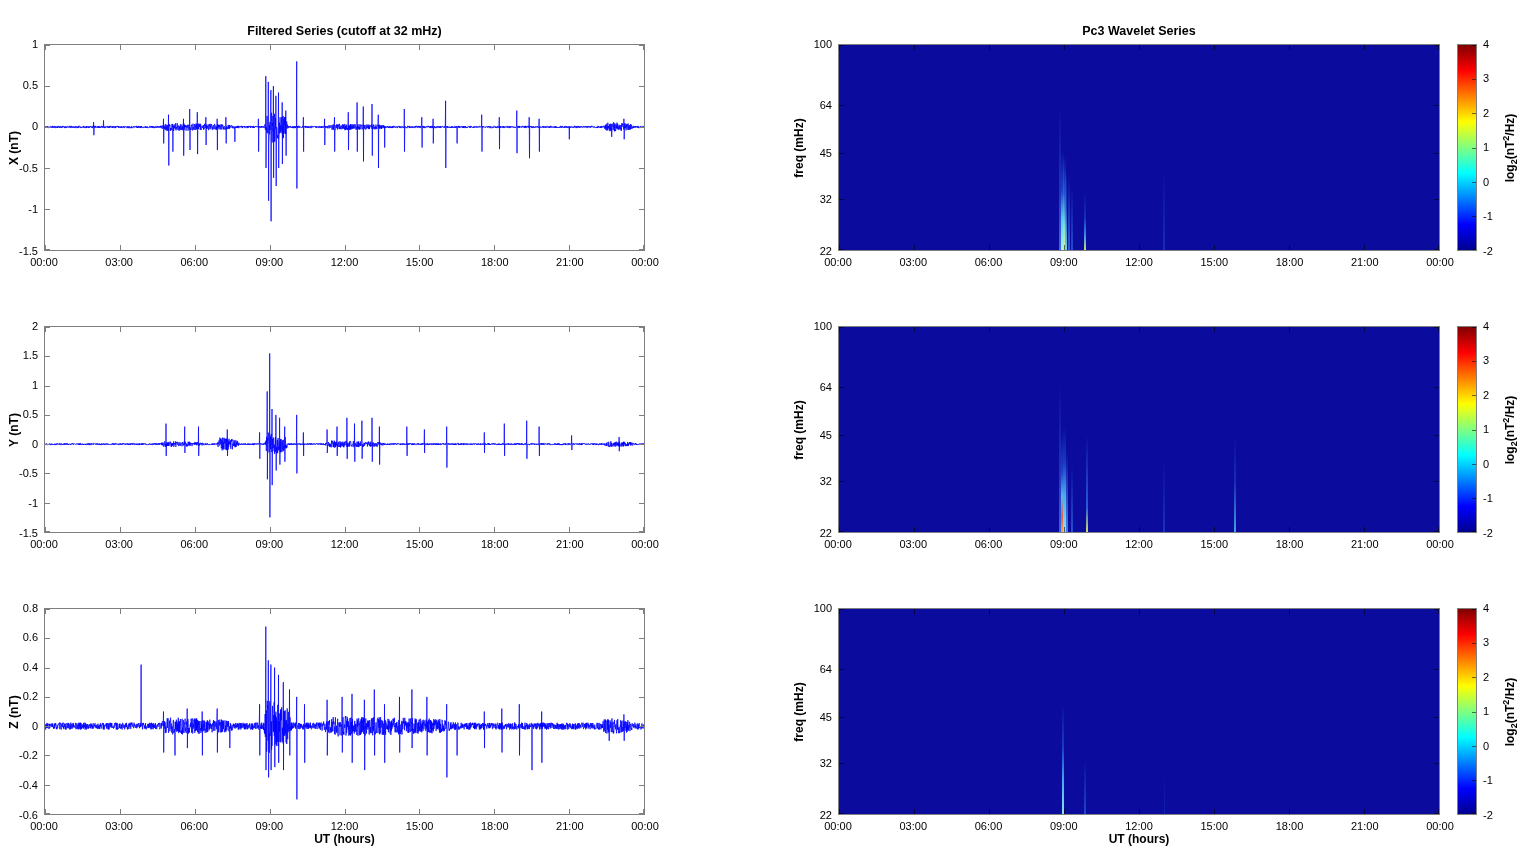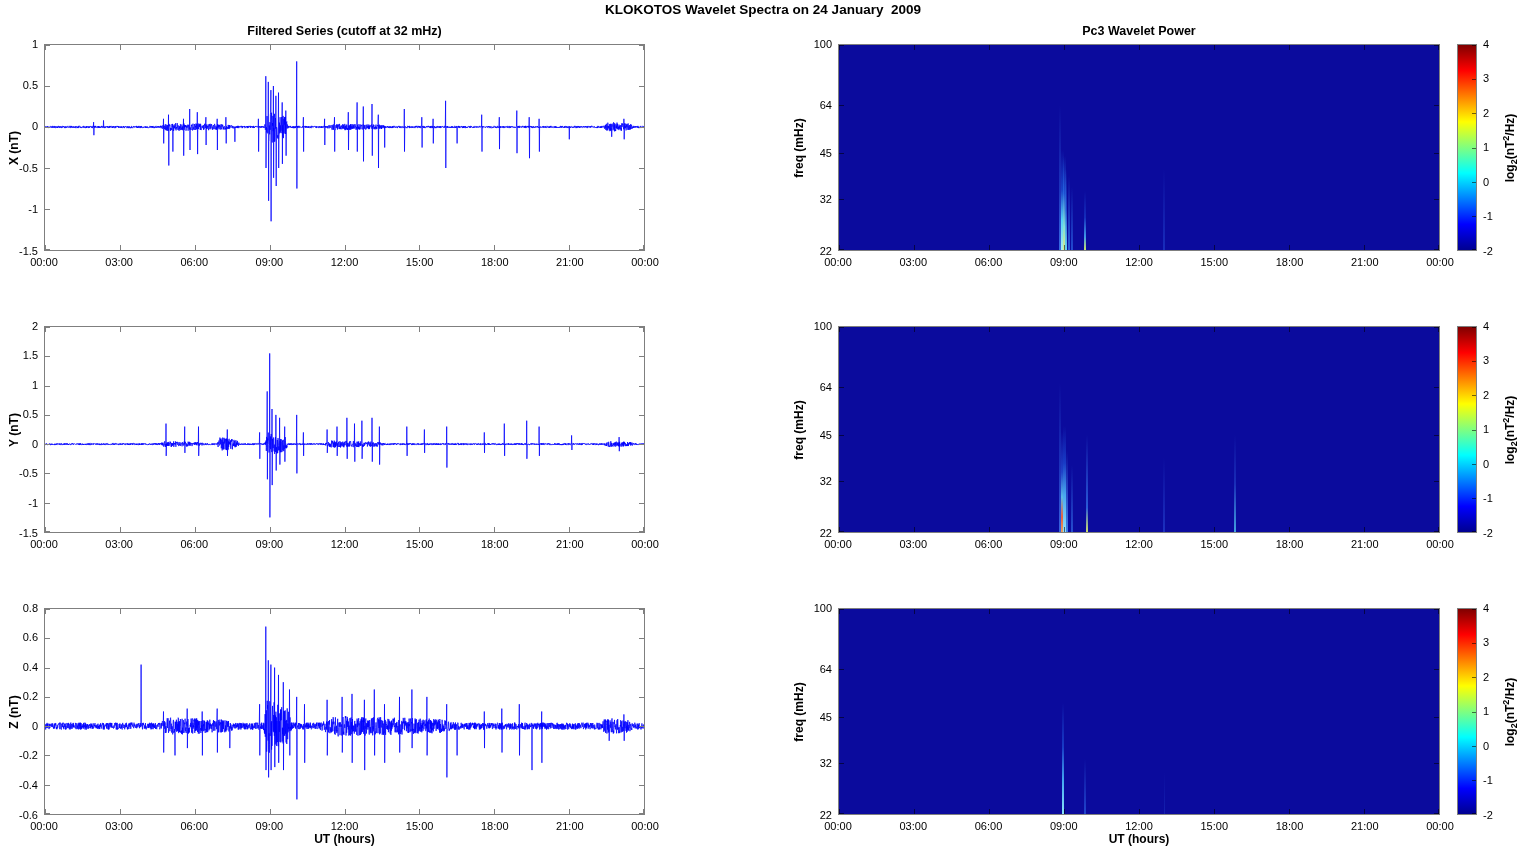--- a/index.html
+++ b/index.html
@@ -20,23 +20,22 @@
   .xlab{position:absolute;font-size:12px;font-weight:bold;text-align:center;}
   .cbar{position:absolute;box-sizing:border-box;border:1px solid #7f7f7f;}
   .cblab{position:absolute;font-size:12px;font-weight:bold;white-space:nowrap;
         transform:translate(-50%,-50%) rotate(-90deg);}
   .cblab sub,.cblab sup{font-size:9px;font-weight:bold;}
 </style>
 </head>
 <body>
 
 <div id="fig">
-  <div class="main-title">KLOKOTOS Wavelet Spectra on 24 January  2009</div>
   <div class="col-title" id="lt" style="left: 44px; top: 24px; width: 601px;">Filtered Series (cutoff at 32 mHz)</div>
-  <div class="col-title" id="rt" style="left: 838px; top: 24px; width: 602px;">Pc3 Wavelet Power</div>
+  <div class="col-title" id="rt" style="left: 838px; top: 24px; width: 602px;">Pc3 Wavelet Series</div>
 
   <div class="panel" id="panel-0" style="left: 44px; top: 44px; width: 601px; height: 207px;">
       <svg width="599" height="205" viewBox="0 0 599 205">
         <path d="M0.0 82.0L0.2 81.9L0.5 81.8L0.7 81.8L0.9 81.2L1.2 81.9L1.4 83.0L1.6 81.9L1.8 81.8L2.1 82.1L2.3 82.0L2.5 81.2L2.8 82.2L3.0 81.6L3.2 81.6L3.5 82.8L3.7 82.7L3.9 82.5L4.1 82.2L4.4 82.3L4.6 81.8L4.8 82.9L5.1 81.8L5.3 81.8L5.5 82.2L5.8 81.2L6.0 81.3L6.2 81.4L6.5 82.4L6.7 81.7L6.9 82.6L7.1 83.0L7.4 81.4L7.6 80.9L7.8 82.5L8.1 82.8L8.3 81.4L8.5 82.4L8.8 81.9L9.0 81.8L9.2 81.2L9.4 82.8L9.7 81.2L9.9 81.3L10.1 82.3L10.4 83.1L10.6 83.0L10.8 81.2L11.1 82.0L11.3 81.9L11.5 82.5L11.8 82.0L12.0 81.5L12.2 82.9L12.4 81.7L12.7 83.0L12.9 82.1L13.1 81.7L13.4 80.9L13.6 82.2L13.8 82.1L14.1 82.3L14.3 83.0L14.5 81.5L14.8 82.2L15.0 81.4L15.2 82.5L15.4 81.9L15.7 82.3L15.9 81.2L16.1 82.8L16.4 82.9L16.6 81.7L16.8 81.7L17.1 82.9L17.3 82.3L17.5 82.3L17.7 81.0L18.0 81.2L18.2 81.7L18.4 82.2L18.7 81.0L18.9 81.8L19.1 82.1L19.4 82.4L19.6 82.0L19.8 83.1L20.1 81.1L20.3 82.5L20.5 82.2L20.7 82.9L21.0 83.0L21.2 81.4L21.4 81.9L21.7 82.0L21.9 82.9L22.1 81.9L22.4 81.7L22.6 81.1L22.8 80.9L23.0 81.8L23.3 81.8L23.5 81.8L23.7 82.0L24.0 82.9L24.2 81.7L24.4 81.7L24.7 80.9L24.9 81.5L25.1 82.8L25.4 82.8L25.6 81.7L25.8 80.9L26.0 82.4L26.3 81.0L26.5 82.3L26.7 81.4L27.0 81.6L27.2 83.0L27.4 82.5L27.7 81.6L27.9 82.0L28.1 81.7L28.3 82.6L28.6 81.5L28.8 82.4L29.0 82.9L29.3 81.9L29.5 82.3L29.7 82.7L30.0 81.3L30.2 81.0L30.4 81.4L30.7 83.1L30.9 82.2L31.1 81.2L31.3 81.8L31.6 81.5L31.8 81.7L32.0 83.1L32.3 82.0L32.5 82.0L32.7 82.8L33.0 81.3L33.2 83.0L33.4 83.0L33.6 80.9L33.9 81.7L34.1 81.5L34.3 81.2L34.6 81.0L34.8 80.9L35.0 83.0L35.3 82.8L35.5 81.8L35.7 82.2L36.0 82.2L36.2 81.9L36.4 83.0L36.6 83.0L36.9 82.1L37.1 82.5L37.3 82.2L37.6 81.5L37.8 82.2L38.0 82.4L38.3 81.8L38.5 82.3L38.7 80.9L38.9 82.5L39.2 82.1L39.4 82.6L39.6 81.6L39.9 82.4L40.1 81.9L40.3 81.7L40.6 83.1L40.8 82.8L41.0 82.8L41.3 81.3L41.5 82.8L41.7 81.3L41.9 82.7L42.2 81.7L42.4 81.3L42.6 81.5L42.9 81.3L43.1 82.9L43.3 82.9L43.6 81.4L43.8 82.7L44.0 82.9L44.3 82.4L44.5 82.9L44.7 81.1L44.9 81.7L45.2 81.5L45.4 81.8L45.6 81.4L45.9 81.5L46.1 82.3L46.3 81.4L46.6 82.6L46.8 82.7L47.0 82.8L47.2 81.7L47.5 83.1L47.7 81.9L47.9 80.9L48.2 81.2L48.4 82.0L48.6 77.1L48.9 90.2L49.1 81.9L49.3 81.4L49.6 82.6L49.8 80.9L50.0 82.8L50.2 81.1L50.5 82.1L50.7 81.0L50.9 80.9L51.2 82.3L51.4 82.1L51.6 82.1L51.9 82.9L52.1 82.7L52.3 82.9L52.5 82.9L52.8 81.0L53.0 81.9L53.2 81.8L53.5 82.6L53.7 81.0L53.9 83.0L54.2 81.2L54.4 82.5L54.6 83.0L54.9 82.1L55.1 82.3L55.3 82.8L55.5 82.3L55.8 82.8L56.0 81.1L56.2 81.8L56.5 82.1L56.7 80.9L56.9 82.3L57.2 81.8L57.4 81.9L57.6 82.6L57.8 82.0L58.1 81.0L58.3 82.5L58.5 75.4L58.8 82.2L59.0 82.9L59.2 82.6L59.5 81.7L59.7 83.1L59.9 82.9L60.2 81.4L60.4 82.8L60.6 82.7L60.8 82.2L61.1 81.4L61.3 81.8L61.5 81.8L61.8 81.6L62.0 82.3L62.2 81.4L62.5 81.0L62.7 82.4L62.9 81.5L63.1 83.0L63.4 82.8L63.6 81.9L63.8 81.6L64.1 82.9L64.3 81.0L64.5 81.1L64.8 82.8L65.0 81.1L65.2 82.3L65.5 81.5L65.7 81.8L65.9 81.3L66.1 80.9L66.4 82.1L66.6 82.6L66.8 82.4L67.1 81.5L67.3 81.5L67.5 83.0L67.8 81.5L68.0 82.9L68.2 82.2L68.5 81.4L68.7 82.2L68.9 81.0L69.1 81.4L69.4 82.9L69.6 82.9L69.8 82.8L70.1 83.1L70.3 81.0L70.5 82.6L70.8 81.7L71.0 82.5L71.2 82.4L71.4 81.5L71.7 81.4L71.9 81.7L72.1 80.9L72.4 81.9L72.6 81.3L72.8 81.9L73.1 82.2L73.3 82.5L73.5 81.1L73.8 82.9L74.0 81.9L74.2 82.1L74.4 81.6L74.7 81.9L74.9 82.7L75.1 81.6L75.4 82.5L75.6 82.5L75.8 82.9L76.1 81.1L76.3 82.2L76.5 82.9L76.7 81.8L77.0 82.1L77.2 82.7L77.4 83.0L77.7 83.0L77.9 82.2L78.1 81.1L78.4 82.2L78.6 81.1L78.8 82.4L79.1 82.4L79.3 81.7L79.5 83.1L79.7 82.3L80.0 81.9L80.2 81.3L80.4 81.5L80.7 81.7L80.9 81.0L81.1 81.7L81.4 82.8L81.6 82.9L81.8 82.8L82.0 82.6L82.3 81.2L82.5 82.8L82.7 82.8L83.0 83.0L83.2 81.2L83.4 81.4L83.7 83.1L83.9 82.3L84.1 83.1L84.4 82.6L84.6 81.3L84.8 82.1L85.0 83.1L85.3 83.0L85.5 83.1L85.7 82.3L86.0 82.0L86.2 83.1L86.4 81.2L86.7 81.1L86.9 82.6L87.1 82.3L87.3 82.9L87.6 82.8L87.8 83.1L88.0 82.2L88.3 81.4L88.5 81.4L88.7 82.2L89.0 81.2L89.2 82.1L89.4 82.4L89.7 81.7L89.9 81.6L90.1 81.6L90.3 82.2L90.6 81.5L90.8 82.1L91.0 82.2L91.3 82.2L91.5 80.9L91.7 82.4L92.0 81.7L92.2 83.0L92.4 81.7L92.7 82.9L92.9 81.7L93.1 82.6L93.3 81.3L93.6 81.5L93.8 82.7L94.0 80.9L94.3 82.2L94.5 82.3L94.7 82.7L95.0 83.1L95.2 81.1L95.4 82.8L95.6 82.0L95.9 81.2L96.1 81.1L96.3 82.8L96.6 81.1L96.8 82.2L97.0 81.9L97.3 82.3L97.5 82.3L97.7 82.9L98.0 83.1L98.2 82.5L98.4 83.0L98.6 82.5L98.9 81.7L99.1 82.1L99.3 82.6L99.6 81.9L99.8 81.7L100.0 81.4L100.3 81.0L100.5 82.7L100.7 82.1L100.9 82.9L101.2 81.5L101.4 82.4L101.6 82.8L101.9 81.7L102.1 82.6L102.3 82.8L102.6 81.6L102.8 82.7L103.0 82.6L103.3 82.6L103.5 83.1L103.7 82.9L103.9 83.0L104.2 82.4L104.4 82.0L104.6 82.4L104.9 80.9L105.1 81.5L105.3 81.5L105.6 82.5L105.8 81.6L106.0 82.2L106.2 81.1L106.5 82.3L106.7 81.4L106.9 82.7L107.2 82.6L107.4 81.0L107.6 82.5L107.9 83.0L108.1 81.2L108.3 81.2L108.6 82.6L108.8 83.1L109.0 82.8L109.2 82.0L109.5 83.1L109.7 81.6L109.9 81.5L110.2 81.6L110.4 81.9L110.6 82.7L110.9 81.0L111.1 80.9L111.3 81.7L111.5 82.9L111.8 82.4L112.0 82.4L112.2 82.0L112.5 81.3L112.7 81.0L112.9 83.0L113.2 82.5L113.4 82.2L113.6 81.0L113.9 81.8L114.1 82.1L114.3 82.8L114.5 81.7L114.8 81.8L115.0 82.2L115.2 81.0L115.5 82.1L115.7 80.7L115.9 83.1L116.2 82.9L116.4 81.6L116.6 80.9L116.8 82.7L117.1 82.9L117.3 83.8L117.5 82.7L117.8 80.5L118.0 80.2L118.2 83.0L118.5 73.8L118.7 98.4L118.9 82.5L119.2 82.5L119.4 80.7L119.6 84.2L119.8 83.0L120.1 83.6L120.3 79.2L120.5 84.1L120.8 85.2L121.0 81.5L121.2 83.8L121.5 85.4L121.7 79.7L121.9 80.6L122.2 84.5L122.4 80.1L122.6 85.8L122.8 85.4L123.1 84.5L123.3 85.7L123.5 69.7L123.8 120.5L124.0 78.9L124.2 79.7L124.5 80.8L124.7 81.2L124.9 79.7L125.1 84.0L125.4 85.8L125.6 82.9L125.8 85.2L126.1 83.9L126.3 82.8L126.5 83.8L126.8 85.1L127.0 79.0L127.2 82.2L127.5 78.9L127.7 80.2L127.9 106.6L128.1 81.9L128.4 80.6L128.6 86.0L128.8 82.9L129.1 80.3L129.3 79.4L129.5 83.0L129.8 80.9L130.0 82.5L130.2 84.3L130.4 81.4L130.7 78.1L130.9 84.4L131.1 85.4L131.4 83.4L131.6 82.1L131.8 83.6L132.1 79.9L132.3 78.2L132.5 82.6L132.8 83.1L133.0 85.0L133.2 80.4L133.4 82.5L133.7 84.0L133.9 85.0L134.1 85.8L134.4 81.5L134.6 84.4L134.8 81.2L135.1 83.0L135.3 79.2L135.5 79.3L135.7 85.1L136.0 83.1L136.2 82.8L136.4 83.7L136.7 84.7L136.9 79.5L137.1 84.2L137.4 81.5L137.6 85.2L137.8 81.9L138.1 81.2L138.3 80.2L138.5 73.8L138.7 110.7L139.0 78.6L139.2 84.8L139.4 80.2L139.7 82.6L139.9 80.1L140.1 81.2L140.4 80.1L140.6 81.9L140.8 80.5L141.0 85.7L141.3 83.5L141.5 82.6L141.7 80.7L142.0 82.9L142.2 80.8L142.4 81.4L142.7 80.8L142.9 79.6L143.1 85.7L143.4 80.2L143.6 79.9L143.8 81.6L144.0 81.4L144.3 84.3L144.5 84.6L144.7 64.0L145.0 105.0L145.2 82.4L145.4 82.7L145.7 84.2L145.9 85.0L146.1 83.3L146.4 80.0L146.6 80.8L146.8 79.6L147.0 84.8L147.3 84.5L147.5 85.4L147.7 81.4L148.0 78.7L148.2 80.6L148.4 84.3L148.7 83.3L148.9 82.2L149.1 85.0L149.3 82.1L149.6 79.0L149.8 82.0L150.0 82.5L150.3 85.0L150.5 80.9L150.7 82.2L151.0 78.5L151.2 83.1L151.4 84.4L151.7 79.0L151.9 81.7L152.1 83.9L152.3 67.2L152.6 109.1L152.8 81.6L153.0 80.1L153.3 78.6L153.5 84.1L153.7 81.4L154.0 80.4L154.2 81.4L154.4 78.8L154.6 81.9L154.9 79.6L155.1 83.0L155.3 85.0L155.6 78.8L155.8 81.1L156.0 84.7L156.3 84.8L156.5 84.5L156.7 83.3L157.0 80.7L157.2 80.8L157.4 82.8L157.6 81.6L157.9 81.1L158.1 80.7L158.3 82.7L158.6 84.8L158.8 80.0L159.0 84.3L159.3 81.6L159.5 79.1L159.7 79.6L159.9 78.7L160.2 82.4L160.4 83.0L160.6 79.1L160.9 72.2L161.1 100.0L161.3 79.5L161.6 84.1L161.8 83.5L162.0 80.9L162.3 83.5L162.5 82.2L162.7 80.9L162.9 81.7L163.2 79.3L163.4 83.9L163.6 85.2L163.9 80.9L164.1 80.9L164.3 81.1L164.6 79.1L164.8 84.0L165.0 84.3L165.2 78.8L165.5 81.1L165.7 83.6L165.9 83.3L166.2 80.6L166.4 80.8L166.6 79.1L166.9 83.1L167.1 83.1L167.3 84.6L167.6 84.9L167.8 81.5L168.0 84.2L168.2 80.2L168.5 80.9L168.7 80.4L168.9 82.6L169.2 84.2L169.4 80.8L169.6 78.9L169.9 80.5L170.1 83.3L170.3 83.3L170.6 84.2L170.8 82.9L171.0 80.7L171.2 85.0L171.5 81.9L171.7 84.3L171.9 81.5L172.2 73.8L172.4 105.0L172.6 79.1L172.9 83.2L173.1 80.0L173.3 82.0L173.5 82.2L173.8 79.7L174.0 84.3L174.2 80.6L174.5 81.4L174.7 79.9L174.9 83.2L175.2 83.9L175.4 84.5L175.6 80.8L175.9 81.3L176.1 79.1L176.3 83.0L176.5 84.3L176.8 82.2L177.0 79.6L177.2 81.6L177.5 81.2L177.7 79.8L177.9 81.7L178.2 84.6L178.4 81.8L178.6 83.9L178.8 83.6L179.1 82.0L179.3 81.2L179.5 82.3L179.8 83.9L180.0 84.8L180.2 83.1L180.5 84.1L180.7 81.4L180.9 72.2L181.2 98.4L181.4 84.2L181.6 81.2L181.8 84.3L182.1 83.3L182.3 83.2L182.5 82.2L182.8 83.6L183.0 84.0L183.2 79.9L183.5 83.5L183.7 83.7L183.9 80.2L184.1 83.5L184.4 83.7L184.6 80.0L184.8 83.2L185.1 83.1L185.3 80.7L185.5 81.2L185.8 81.4L186.0 80.9L186.2 81.1L186.5 80.4L186.7 81.0L186.9 82.9L187.1 82.3L187.4 82.5L187.6 80.9L187.8 82.8L188.1 83.4L188.3 81.4L188.5 82.1L188.8 82.6L189.0 83.2L189.2 82.0L189.4 81.6L189.7 82.9L189.9 96.8L190.1 82.1L190.4 83.0L190.6 82.4L190.8 82.8L191.1 81.0L191.3 82.8L191.5 81.8L191.8 82.1L192.0 81.3L192.2 81.2L192.4 83.0L192.7 80.9L192.9 83.1L193.1 82.2L193.4 80.9L193.6 82.6L193.8 83.1L194.1 81.2L194.3 82.0L194.5 81.9L194.7 81.8L195.0 81.6L195.2 82.4L195.4 81.9L195.7 81.3L195.9 80.9L196.1 82.0L196.4 81.3L196.6 80.9L196.8 82.8L197.1 82.6L197.3 81.5L197.5 83.1L197.7 81.2L198.0 81.8L198.2 81.6L198.4 81.8L198.7 82.2L198.9 81.2L199.1 81.0L199.4 82.0L199.6 81.0L199.8 83.1L200.1 83.0L200.3 82.8L200.5 82.3L200.7 81.5L201.0 82.5L201.2 82.6L201.4 81.6L201.7 81.6L201.9 81.0L202.1 82.1L202.4 81.2L202.6 83.1L202.8 81.0L203.0 82.8L203.3 82.6L203.5 81.5L203.7 82.3L204.0 80.9L204.2 81.2L204.4 81.3L204.7 81.9L204.9 81.2L205.1 81.2L205.4 83.0L205.6 80.9L205.8 81.2L206.0 82.2L206.3 81.5L206.5 81.5L206.7 81.2L207.0 82.4L207.2 81.5L207.4 82.4L207.7 81.7L207.9 82.6L208.1 81.3L208.3 82.6L208.6 80.9L208.8 82.9L209.0 82.9L209.3 82.0L209.5 82.8L209.7 81.6L210.0 81.3L210.2 81.3L210.4 81.0L210.7 82.0L210.9 81.2L211.1 81.0L211.3 81.5L211.6 81.5L211.8 82.1L212.0 82.0L212.3 81.8L212.5 82.0L212.7 81.6L213.0 81.4L213.2 82.7L213.4 73.8L213.6 106.6L213.9 82.2L214.1 82.1L214.3 81.2L214.6 82.5L214.8 81.3L215.0 81.8L215.3 82.1L215.5 82.7L215.7 82.8L216.0 81.0L216.2 82.8L216.4 82.4L216.6 81.3L216.9 81.8L217.1 81.2L217.3 82.5L217.6 81.9L217.8 81.1L218.0 81.8L218.3 81.5L218.5 82.6L218.7 81.7L218.9 82.3L219.2 82.8L219.4 82.1L219.6 82.4L219.9 79.4L220.1 81.7L220.3 84.8L220.6 84.1L220.8 31.2L221.0 123.0L221.3 86.6L221.5 82.3L221.7 87.4L221.9 71.0L222.2 71.4L222.4 82.9L222.6 88.3L222.9 87.6L223.1 82.5L223.3 36.9L223.6 155.8L223.8 96.7L224.0 96.0L224.3 80.5L224.5 83.8L224.7 89.3L224.9 77.2L225.2 84.8L225.4 69.2L225.6 67.6L225.9 45.1L226.1 176.3L226.3 75.5L226.6 67.7L226.8 82.6L227.0 86.9L227.2 97.5L227.5 78.0L227.7 80.8L227.9 70.9L228.2 86.2L228.4 41.0L228.6 132.8L228.9 83.1L229.1 96.8L229.3 73.0L229.6 68.8L229.8 96.5L230.0 87.3L230.2 84.1L230.5 73.1L230.7 83.6L230.9 50.8L231.2 141.0L231.4 93.9L231.6 82.2L231.9 83.7L232.1 90.2L232.3 92.7L232.5 91.9L232.8 90.2L233.0 93.7L233.2 85.1L233.5 47.6L233.7 123.0L233.9 94.5L234.2 87.6L234.4 77.6L234.6 88.2L234.9 88.3L235.1 72.2L235.3 87.6L235.5 80.4L235.8 80.9L236.0 85.6L236.2 81.2L236.5 79.1L236.7 72.0L236.9 88.2L237.2 57.4L237.4 118.9L237.6 80.3L237.8 92.2L238.1 70.9L238.3 93.1L238.5 93.0L238.8 73.9L239.0 88.3L239.2 86.1L239.5 72.0L239.7 79.6L239.9 73.4L240.2 88.9L240.4 71.8L240.6 89.0L240.8 65.6L241.1 110.7L241.3 86.1L241.5 77.0L241.8 76.5L242.0 83.5L242.2 82.1L242.5 79.6L242.7 80.7L242.9 83.3L243.1 81.3L243.4 82.2L243.6 81.3L243.8 82.8L244.1 81.4L244.3 81.1L244.5 81.1L244.8 81.6L245.0 82.4L245.2 81.3L245.5 82.1L245.7 80.9L245.9 82.6L246.1 82.2L246.4 82.2L246.6 82.9L246.8 82.0L247.1 82.7L247.3 81.8L247.5 82.5L247.8 81.5L248.0 83.1L248.2 81.1L248.5 83.1L248.7 83.1L248.9 82.2L249.1 81.3L249.4 83.1L249.6 83.0L249.8 81.7L250.1 83.1L250.3 81.3L250.5 83.0L250.8 82.1L251.0 81.2L251.2 81.4L251.4 82.0L251.7 16.4L251.9 143.5L252.1 81.0L252.4 82.8L252.6 81.0L252.8 81.7L253.1 82.8L253.3 82.8L253.5 80.9L253.8 81.5L254.0 82.2L254.2 80.9L254.4 82.7L254.7 82.7L254.9 82.4L255.1 82.0L255.4 82.1L255.6 81.7L255.8 82.4L256.1 82.6L256.3 82.5L256.5 82.3L256.7 82.2L257.0 82.7L257.2 82.2L257.4 82.1L257.7 81.1L257.9 82.5L258.1 80.9L258.4 72.2L258.6 106.6L258.8 82.1L259.1 81.6L259.3 81.8L259.5 81.9L259.7 81.4L260.0 82.5L260.2 80.9L260.4 81.7L260.7 82.7L260.9 81.1L261.1 82.2L261.4 81.0L261.6 82.3L261.8 82.9L262.0 82.6L262.3 82.3L262.5 81.9L262.7 81.5L263.0 83.0L263.2 81.0L263.4 82.9L263.7 82.6L263.9 81.9L264.1 81.2L264.4 81.5L264.6 81.6L264.8 83.1L265.0 82.7L265.3 83.0L265.5 82.8L265.7 81.4L266.0 83.0L266.2 83.1L266.4 80.9L266.7 81.4L266.9 80.9L267.1 81.9L267.3 82.4L267.6 81.9L267.8 81.1L268.0 81.5L268.3 82.0L268.5 82.3L268.7 81.6L269.0 81.2L269.2 81.4L269.4 81.7L269.7 81.1L269.9 81.0L270.1 81.0L270.3 81.5L270.6 81.2L270.8 82.9L271.0 82.7L271.3 83.0L271.5 81.2L271.7 82.8L272.0 82.8L272.2 82.4L272.4 82.1L272.6 82.0L272.9 81.8L273.1 81.0L273.3 82.4L273.6 82.7L273.8 83.1L274.0 82.0L274.3 82.6L274.5 81.0L274.7 81.3L275.0 81.8L275.2 81.7L275.4 82.8L275.6 81.9L275.9 82.2L276.1 81.2L276.3 81.7L276.6 83.0L276.8 81.1L277.0 82.1L277.3 82.8L277.5 81.6L277.7 82.3L278.0 82.5L278.2 82.7L278.4 82.8L278.6 82.3L278.9 80.9L279.1 82.1L279.3 81.9L279.6 73.8L279.8 100.0L280.0 81.4L280.3 81.0L280.5 82.5L280.7 81.4L280.9 82.3L281.2 81.1L281.4 82.4L281.6 81.6L281.9 81.8L282.1 83.0L282.3 82.5L282.6 81.1L282.8 83.3L283.0 83.3L283.3 80.8L283.5 80.6L283.7 80.4L283.9 82.6L284.2 83.3L284.4 83.1L284.6 80.4L284.9 80.5L285.1 81.0L285.3 82.8L285.6 81.7L285.8 81.1L286.0 80.1L286.2 80.2L286.5 81.3L286.7 83.1L286.9 84.7L287.2 84.5L287.4 80.3L287.6 81.3L287.9 81.2L288.1 84.8L288.3 79.4L288.6 84.5L288.8 83.0L289.0 82.8L289.2 80.1L289.5 72.2L289.7 106.6L289.9 84.7L290.2 84.9L290.4 84.4L290.6 84.6L290.9 80.2L291.1 82.8L291.3 81.8L291.5 81.8L291.8 79.3L292.0 83.1L292.2 79.6L292.5 84.5L292.7 81.7L292.9 80.4L293.2 81.5L293.4 79.4L293.6 80.8L293.9 83.3L294.1 82.9L294.3 84.1L294.5 78.9L294.8 80.8L295.0 84.0L295.2 82.0L295.5 84.2L295.7 83.8L295.9 80.8L296.2 81.9L296.4 81.1L296.6 80.5L296.8 84.3L297.1 83.0L297.3 82.0L297.5 82.9L297.8 79.2L298.0 83.9L298.2 79.7L298.5 83.4L298.7 80.5L298.9 81.4L299.2 81.6L299.4 82.5L299.6 84.3L299.8 78.9L300.1 85.2L300.3 81.1L300.5 81.1L300.8 85.0L301.0 80.5L301.2 82.2L301.5 84.0L301.7 79.6L301.9 81.6L302.2 85.0L302.4 83.2L302.6 84.8L302.8 82.6L303.1 78.9L303.3 67.2L303.5 105.0L303.8 80.9L304.0 84.4L304.2 80.3L304.5 83.1L304.7 85.0L304.9 84.8L305.1 79.8L305.4 83.6L305.6 79.2L305.8 84.8L306.1 79.4L306.3 83.4L306.5 83.8L306.8 81.2L307.0 83.4L307.2 79.2L307.5 80.3L307.7 84.0L307.9 82.0L308.1 82.4L308.4 80.3L308.6 83.4L308.8 79.3L309.1 79.9L309.3 83.5L309.5 82.6L309.8 81.9L310.0 79.1L310.2 81.4L310.4 80.8L310.7 83.7L310.9 84.6L311.1 83.9L311.4 81.9L311.6 83.1L311.8 84.6L312.1 57.4L312.3 106.6L312.5 79.8L312.8 82.9L313.0 82.1L313.2 83.9L313.4 81.7L313.7 84.3L313.9 79.2L314.1 80.0L314.4 84.4L314.6 82.4L314.8 84.4L315.1 80.4L315.3 79.5L315.5 80.6L315.7 80.8L316.0 84.2L316.2 80.1L316.4 80.4L316.7 81.1L316.9 80.0L317.1 79.6L317.4 81.9L317.6 82.6L317.8 84.5L318.1 81.5L318.3 61.5L318.5 116.4L318.7 79.6L319.0 80.5L319.2 80.6L319.4 83.7L319.7 80.2L319.9 82.3L320.1 82.4L320.4 84.1L320.6 84.1L320.8 84.6L321.0 79.8L321.3 83.6L321.5 83.3L321.7 83.2L322.0 79.6L322.2 79.5L322.4 82.9L322.7 83.3L322.9 80.9L323.1 83.0L323.4 80.7L323.6 84.1L323.8 79.5L324.0 80.2L324.3 84.1L324.5 81.2L324.7 83.4L325.0 80.1L325.2 81.4L325.4 81.6L325.7 81.7L325.9 81.2L326.1 79.8L326.4 79.8L326.6 79.5L326.8 83.7L327.0 59.0L327.3 110.7L327.5 83.7L327.7 81.1L328.0 84.2L328.2 80.9L328.4 79.6L328.7 81.7L328.9 79.9L329.1 83.5L329.3 82.3L329.6 83.7L329.8 82.2L330.0 84.4L330.3 83.2L330.5 81.6L330.7 83.3L331.0 79.6L331.2 84.2L331.4 82.9L331.7 81.9L331.9 83.9L332.1 82.0L332.3 81.5L332.6 80.2L332.8 81.1L333.0 79.6L333.3 69.7L333.5 123.0L333.7 80.6L334.0 82.9L334.2 79.6L334.4 83.7L334.6 83.7L334.9 80.2L335.1 83.0L335.3 82.4L335.6 80.6L335.8 83.6L336.0 83.6L336.3 81.4L336.5 84.0L336.7 80.2L337.0 83.3L337.2 83.1L337.4 80.6L337.6 81.0L337.9 80.7L338.1 82.8L338.3 80.5L338.6 82.3L338.8 80.6L339.0 80.6L339.3 83.4L339.5 81.4L339.7 102.5L339.9 81.2L340.2 82.8L340.4 81.4L340.6 82.6L340.9 82.3L341.1 82.9L341.3 82.2L341.6 82.3L341.8 81.3L342.0 81.5L342.3 81.9L342.5 81.9L342.7 81.0L342.9 82.6L343.2 81.5L343.4 82.8L343.6 82.1L343.9 82.7L344.1 81.8L344.3 82.0L344.6 81.4L344.8 83.1L345.0 81.7L345.2 83.0L345.5 82.0L345.7 81.4L345.9 81.1L346.2 82.7L346.4 82.0L346.6 82.3L346.9 83.1L347.1 81.6L347.3 83.0L347.6 81.1L347.8 82.4L348.0 82.7L348.2 81.9L348.5 80.9L348.7 81.9L348.9 82.8L349.2 82.5L349.4 82.1L349.6 81.1L349.9 81.1L350.1 81.1L350.3 81.5L350.5 82.3L350.8 82.9L351.0 82.1L351.2 82.5L351.5 81.6L351.7 81.9L351.9 81.5L352.2 81.7L352.4 83.1L352.6 81.9L352.9 81.7L353.1 81.2L353.3 81.2L353.5 81.6L353.8 82.1L354.0 80.9L354.2 82.1L354.5 82.9L354.7 81.5L354.9 82.6L355.2 82.8L355.4 81.5L355.6 82.6L355.9 81.8L356.1 81.4L356.3 81.5L356.5 82.7L356.8 82.7L357.0 82.6L357.2 81.5L357.5 81.4L357.7 81.7L357.9 83.0L358.2 82.8L358.4 81.7L358.6 82.2L358.8 82.0L359.1 82.7L359.3 64.0L359.5 106.6L359.8 81.5L360.0 81.9L360.2 81.4L360.5 81.6L360.7 82.8L360.9 82.7L361.2 82.8L361.4 82.0L361.6 82.6L361.8 82.9L362.1 82.8L362.3 83.1L362.5 80.9L362.8 81.5L363.0 81.6L363.2 82.2L363.5 82.2L363.7 81.1L363.9 81.8L364.1 82.2L364.4 80.9L364.6 83.1L364.8 81.9L365.1 83.0L365.3 81.5L365.5 81.9L365.8 82.1L366.0 82.5L366.2 82.6L366.5 81.8L366.7 82.5L366.9 81.2L367.1 82.4L367.4 82.9L367.6 81.6L367.8 82.2L368.1 82.8L368.3 82.8L368.5 81.9L368.8 81.5L369.0 82.3L369.2 82.3L369.4 81.8L369.7 82.4L369.9 83.1L370.1 81.3L370.4 82.2L370.6 81.0L370.8 81.1L371.1 82.4L371.3 81.0L371.5 80.9L371.8 81.9L372.0 81.6L372.2 80.9L372.4 82.9L372.7 83.0L372.9 82.5L373.1 81.9L373.4 82.1L373.6 81.0L373.8 80.9L374.1 82.4L374.3 81.0L374.5 81.7L374.7 82.8L375.0 81.1L375.2 81.1L375.4 81.1L375.7 83.1L375.9 82.6L376.1 82.7L376.4 81.9L376.6 81.4L376.8 72.2L377.1 102.5L377.3 82.9L377.5 82.7L377.7 81.0L378.0 81.9L378.2 80.9L378.4 83.0L378.7 82.4L378.9 82.2L379.1 83.0L379.4 81.2L379.6 82.9L379.8 83.1L380.1 82.5L380.3 82.7L380.5 82.4L380.7 82.8L381.0 81.6L381.2 82.1L381.4 82.0L381.7 81.1L381.9 81.6L382.1 82.3L382.4 81.7L382.6 82.0L382.8 82.1L383.0 80.9L383.3 82.2L383.5 81.9L383.7 81.0L384.0 81.0L384.2 81.6L384.4 82.1L384.7 81.8L384.9 83.0L385.1 81.3L385.4 82.6L385.6 81.2L385.8 83.1L386.0 82.0L386.3 80.9L386.5 81.5L386.7 81.4L387.0 83.1L387.2 81.3L387.4 83.0L387.7 81.2L387.9 82.5L388.1 73.8L388.3 98.4L388.6 82.4L388.8 81.6L389.0 81.5L389.3 81.8L389.5 81.1L389.7 83.0L390.0 83.0L390.2 81.7L390.4 83.1L390.7 82.4L390.9 82.8L391.1 83.1L391.3 82.5L391.6 81.5L391.8 81.9L392.0 83.0L392.3 81.0L392.5 81.1L392.7 81.7L393.0 81.8L393.2 82.3L393.4 81.5L393.6 81.8L393.9 82.7L394.1 81.5L394.3 81.0L394.6 82.6L394.8 81.9L395.0 82.8L395.3 82.1L395.5 81.0L395.7 82.9L396.0 83.0L396.2 81.9L396.4 82.0L396.6 82.1L396.9 81.3L397.1 81.8L397.3 82.1L397.6 81.3L397.8 81.3L398.0 81.5L398.3 82.4L398.5 82.5L398.7 81.9L398.9 81.8L399.2 82.1L399.4 82.8L399.6 81.0L399.9 81.1L400.1 81.2L400.3 82.2L400.6 55.8L400.8 123.0L401.0 82.3L401.3 82.6L401.5 82.5L401.7 81.3L401.9 82.4L402.2 82.1L402.4 81.0L402.6 82.7L402.9 81.6L403.1 82.6L403.3 82.0L403.6 82.4L403.8 82.1L404.0 81.6L404.3 82.0L404.5 82.6L404.7 82.9L404.9 81.9L405.2 82.7L405.4 82.9L405.6 81.9L405.9 82.0L406.1 82.9L406.3 81.5L406.6 81.5L406.8 82.7L407.0 81.2L407.2 82.4L407.5 82.8L407.7 81.4L407.9 81.8L408.2 82.6L408.4 82.9L408.6 82.1L408.9 81.9L409.1 82.5L409.3 82.7L409.6 83.0L409.8 80.9L410.0 81.0L410.2 82.5L410.5 82.1L410.7 83.0L410.9 82.0L411.2 81.1L411.4 81.2L411.6 82.6L411.9 81.5L412.1 98.4L412.3 82.5L412.5 82.1L412.8 81.7L413.0 81.2L413.2 82.3L413.5 80.9L413.7 82.6L413.9 81.2L414.2 81.5L414.4 82.8L414.6 81.3L414.9 82.9L415.1 82.9L415.3 82.6L415.5 81.6L415.8 81.2L416.0 81.4L416.2 81.3L416.5 81.8L416.7 81.1L416.9 82.3L417.2 82.9L417.4 83.0L417.6 81.8L417.8 82.7L418.1 81.1L418.3 83.0L418.5 81.1L418.8 81.8L419.0 82.9L419.2 82.5L419.5 81.2L419.7 81.0L419.9 82.9L420.2 83.1L420.4 81.1L420.6 82.4L420.8 81.7L421.1 81.9L421.3 82.7L421.5 82.2L421.8 83.0L422.0 82.7L422.2 81.9L422.5 82.7L422.7 82.4L422.9 81.8L423.1 81.4L423.4 81.7L423.6 82.1L423.8 81.3L424.1 81.5L424.3 81.2L424.5 81.5L424.8 82.8L425.0 81.3L425.2 83.0L425.5 81.4L425.7 80.9L425.9 81.0L426.1 81.8L426.4 81.1L426.6 81.9L426.8 82.3L427.1 82.5L427.3 83.0L427.5 82.3L427.8 82.1L428.0 81.9L428.2 81.7L428.4 82.7L428.7 83.0L428.9 81.6L429.1 83.0L429.4 81.6L429.6 81.3L429.8 81.1L430.1 81.1L430.3 81.5L430.5 81.9L430.8 81.5L431.0 82.9L431.2 82.4L431.4 82.6L431.7 81.3L431.9 81.2L432.1 82.0L432.4 82.1L432.6 82.5L432.8 81.5L433.1 82.1L433.3 82.0L433.5 82.4L433.8 82.2L434.0 82.2L434.2 81.1L434.4 80.9L434.7 82.2L434.9 82.2L435.1 82.4L435.4 81.8L435.6 82.2L435.8 81.4L436.1 81.7L436.3 80.9L436.5 81.2L436.7 69.7L437.0 106.6L437.2 81.1L437.4 82.1L437.7 82.5L437.9 83.1L438.1 81.1L438.4 82.0L438.6 81.8L438.8 81.7L439.1 81.9L439.3 81.7L439.5 81.8L439.7 81.9L440.0 82.5L440.2 82.1L440.4 82.2L440.7 82.7L440.9 81.8L441.1 81.4L441.4 81.9L441.6 81.6L441.8 81.4L442.0 81.7L442.3 82.3L442.5 82.8L442.7 82.3L443.0 81.1L443.2 81.8L443.4 81.0L443.7 81.7L443.9 81.0L444.1 83.1L444.4 82.5L444.6 82.1L444.8 81.2L445.0 81.6L445.3 83.0L445.5 82.8L445.7 83.1L446.0 81.2L446.2 82.3L446.4 82.5L446.7 83.1L446.9 83.1L447.1 82.8L447.3 82.8L447.6 82.0L447.8 82.7L448.0 81.7L448.3 82.5L448.5 82.5L448.7 82.6L449.0 80.9L449.2 81.3L449.4 81.3L449.7 81.4L449.9 82.1L450.1 82.9L450.3 82.7L450.6 82.0L450.8 81.3L451.0 83.0L451.3 81.9L451.5 82.3L451.7 83.1L452.0 82.5L452.2 82.9L452.4 82.2L452.6 80.9L452.9 81.3L453.1 82.1L453.3 82.8L453.6 81.9L453.8 82.3L454.0 82.4L454.3 72.2L454.5 104.1L454.7 81.2L455.0 83.0L455.2 81.3L455.4 82.8L455.6 81.6L455.9 81.2L456.1 81.7L456.3 81.7L456.6 82.6L456.8 82.3L457.0 81.6L457.3 81.9L457.5 81.6L457.7 82.7L458.0 81.4L458.2 82.4L458.4 81.3L458.6 82.0L458.9 83.1L459.1 81.2L459.3 82.0L459.6 82.4L459.8 82.9L460.0 81.8L460.3 81.7L460.5 81.5L460.7 81.6L460.9 82.4L461.2 82.1L461.4 81.7L461.6 81.3L461.9 82.1L462.1 81.9L462.3 82.9L462.6 82.1L462.8 81.0L463.0 80.9L463.3 81.9L463.5 82.8L463.7 82.9L463.9 82.6L464.2 81.0L464.4 81.1L464.6 82.9L464.9 82.7L465.1 81.9L465.3 82.2L465.6 83.0L465.8 81.1L466.0 82.3L466.2 82.2L466.5 81.5L466.7 81.4L466.9 81.1L467.2 81.5L467.4 81.0L467.6 81.3L467.9 82.7L468.1 82.9L468.3 82.7L468.6 82.3L468.8 82.6L469.0 81.5L469.2 81.7L469.5 82.1L469.7 83.0L469.9 82.6L470.2 82.4L470.4 82.9L470.6 82.4L470.9 82.7L471.1 82.1L471.3 81.4L471.5 81.0L471.8 65.6L472.0 108.2L472.2 83.0L472.5 81.5L472.7 82.4L472.9 82.2L473.2 81.0L473.4 82.0L473.6 81.4L473.9 83.0L474.1 80.9L474.3 82.9L474.5 81.8L474.8 81.0L475.0 81.1L475.2 81.2L475.5 82.0L475.7 82.3L475.9 82.3L476.2 81.8L476.4 82.4L476.6 81.6L476.8 82.3L477.1 81.9L477.3 81.4L477.5 82.2L477.8 80.9L478.0 80.9L478.2 81.4L478.5 82.2L478.7 82.5L478.9 81.6L479.2 82.0L479.4 81.6L479.6 82.7L479.8 81.0L480.1 82.9L480.3 80.9L480.5 82.4L480.8 80.9L481.0 83.1L481.2 82.8L481.5 82.5L481.7 82.5L481.9 81.2L482.2 82.2L482.4 81.3L482.6 81.6L482.8 81.8L483.1 80.9L483.3 82.3L483.5 81.3L483.8 82.7L484.0 82.3L484.2 72.2L484.5 113.2L484.7 81.4L484.9 80.9L485.1 82.0L485.4 81.1L485.6 81.7L485.8 81.6L486.1 82.5L486.3 82.4L486.5 81.1L486.8 81.9L487.0 82.9L487.2 81.6L487.5 82.6L487.7 83.1L487.9 81.7L488.1 82.5L488.4 82.5L488.6 81.2L488.8 81.9L489.1 81.7L489.3 82.7L489.5 82.2L489.8 82.9L490.0 82.6L490.2 82.6L490.4 81.4L490.7 82.2L490.9 81.7L491.1 82.2L491.4 82.3L491.6 81.8L491.8 82.0L492.1 81.2L492.3 82.1L492.5 81.2L492.8 82.3L493.0 82.6L493.2 81.9L493.4 82.5L493.7 82.4L493.9 83.0L494.1 73.8L494.4 106.6L494.6 81.7L494.8 82.1L495.1 82.9L495.3 82.3L495.5 82.3L495.7 81.4L496.0 82.3L496.2 82.3L496.4 82.5L496.7 82.3L496.9 82.4L497.1 81.9L497.4 82.5L497.6 81.1L497.8 81.3L498.1 81.1L498.3 81.5L498.5 82.7L498.7 81.1L499.0 82.2L499.2 81.9L499.4 82.6L499.7 81.8L499.9 81.3L500.1 82.2L500.4 82.5L500.6 82.9L500.8 81.0L501.0 81.9L501.3 82.8L501.5 82.8L501.7 82.4L502.0 82.3L502.2 80.9L502.4 81.1L502.7 81.6L502.9 81.8L503.1 82.8L503.4 82.1L503.6 81.6L503.8 81.9L504.0 82.7L504.3 81.4L504.5 82.8L504.7 81.8L505.0 82.5L505.2 81.1L505.4 81.0L505.7 82.4L505.9 81.0L506.1 80.9L506.3 82.5L506.6 82.5L506.8 82.3L507.0 81.6L507.3 82.1L507.5 82.6L507.7 82.0L508.0 81.5L508.2 81.5L508.4 82.4L508.7 82.7L508.9 82.5L509.1 83.0L509.3 82.8L509.6 81.5L509.8 82.6L510.0 81.1L510.3 81.6L510.5 82.9L510.7 81.2L511.0 81.7L511.2 81.5L511.4 82.9L511.7 81.9L511.9 82.3L512.1 82.9L512.3 82.0L512.6 82.2L512.8 82.6L513.0 82.9L513.3 82.2L513.5 82.8L513.7 82.2L514.0 82.2L514.2 82.4L514.4 81.8L514.6 82.8L514.9 82.3L515.1 81.8L515.3 82.4L515.6 80.9L515.8 82.4L516.0 82.2L516.3 82.8L516.5 82.5L516.7 81.0L517.0 82.6L517.2 81.1L517.4 81.0L517.6 81.8L517.9 81.7L518.1 82.3L518.3 82.1L518.6 82.9L518.8 82.7L519.0 81.7L519.3 82.6L519.5 81.3L519.7 82.7L519.9 81.7L520.2 81.2L520.4 81.0L520.6 82.5L520.9 82.7L521.1 82.8L521.3 81.9L521.6 81.1L521.8 82.5L522.0 83.0L522.3 82.2L522.5 81.6L522.7 82.5L522.9 82.0L523.2 83.1L523.4 81.4L523.6 81.4L523.9 82.2L524.1 83.0L524.3 94.3L524.6 81.3L524.8 82.3L525.0 81.4L525.2 83.0L525.5 82.1L525.7 82.0L525.9 82.1L526.2 82.6L526.4 82.3L526.6 81.4L526.9 81.5L527.1 81.6L527.3 82.0L527.6 82.7L527.8 83.0L528.0 81.8L528.2 82.6L528.5 83.0L528.7 82.3L528.9 81.5L529.2 81.2L529.4 80.9L529.6 82.3L529.9 82.3L530.1 80.9L530.3 82.5L530.5 82.9L530.8 83.0L531.0 82.6L531.2 81.0L531.5 82.5L531.7 83.1L531.9 81.9L532.2 82.7L532.4 81.5L532.6 82.3L532.9 81.0L533.1 81.0L533.3 82.1L533.5 81.1L533.8 82.3L534.0 82.1L534.2 82.9L534.5 81.5L534.7 82.8L534.9 81.5L535.2 81.8L535.4 81.7L535.6 81.5L535.9 82.7L536.1 81.0L536.3 81.3L536.5 81.0L536.8 81.5L537.0 81.2L537.2 82.4L537.5 82.8L537.7 82.9L537.9 82.6L538.2 81.7L538.4 81.9L538.6 81.1L538.8 82.0L539.1 82.4L539.3 81.6L539.5 81.6L539.8 82.3L540.0 82.4L540.2 81.4L540.5 82.2L540.7 81.0L540.9 81.8L541.2 81.5L541.4 82.5L541.6 82.2L541.8 81.4L542.1 81.2L542.3 83.1L542.5 81.4L542.8 81.9L543.0 81.1L543.2 81.3L543.5 81.2L543.7 81.8L543.9 82.5L544.1 81.5L544.4 81.6L544.6 82.1L544.8 81.5L545.1 82.5L545.3 81.7L545.5 81.2L545.8 82.7L546.0 81.0L546.2 81.1L546.5 80.9L546.7 81.8L546.9 81.0L547.1 80.9L547.4 81.5L547.6 81.8L547.8 82.3L548.1 81.8L548.3 82.2L548.5 82.2L548.8 82.5L549.0 81.8L549.2 81.1L549.4 82.3L549.7 82.7L549.9 82.6L550.1 82.8L550.4 82.6L550.6 82.4L550.8 83.0L551.1 82.1L551.3 82.3L551.5 82.2L551.8 82.0L552.0 83.1L552.2 81.8L552.4 83.0L552.7 82.1L552.9 80.9L553.1 82.6L553.4 81.4L553.6 82.1L553.8 82.1L554.1 82.2L554.3 81.6L554.5 82.2L554.7 82.8L555.0 82.4L555.2 81.8L555.4 83.0L555.7 82.0L555.9 81.0L556.1 82.9L556.4 81.5L556.6 81.5L556.8 82.9L557.1 80.9L557.3 81.8L557.5 81.8L557.7 81.9L558.0 82.3L558.2 82.3L558.4 81.0L558.7 81.1L558.9 81.1L559.1 80.8L559.4 83.4L559.6 83.7L559.8 81.2L560.1 80.7L560.3 83.3L560.5 79.9L560.7 84.3L561.0 85.0L561.2 80.0L561.4 78.8L561.7 84.3L561.9 85.6L562.1 80.8L562.4 85.2L562.6 79.0L562.8 77.7L563.0 78.5L563.3 82.6L563.5 81.0L563.7 83.5L564.0 81.6L564.2 85.4L564.4 82.0L564.7 79.1L564.9 86.2L565.1 86.0L565.4 78.8L565.6 85.2L565.8 83.4L566.0 85.5L566.3 79.2L566.5 82.5L566.7 91.8L567.0 80.4L567.2 78.6L567.4 79.8L567.7 81.3L567.9 80.9L568.1 85.3L568.3 83.5L568.6 77.3L568.8 79.3L569.0 83.9L569.3 79.7L569.5 86.3L569.7 78.2L570.0 84.1L570.2 86.1L570.4 84.7L570.7 86.0L570.9 79.2L571.1 83.0L571.3 80.7L571.6 83.4L571.8 80.0L572.0 77.6L572.3 84.3L572.5 78.9L572.7 79.3L573.0 83.7L573.2 82.7L573.4 83.5L573.6 81.6L573.9 85.1L574.1 79.7L574.3 83.6L574.6 81.3L574.8 80.9L575.0 84.0L575.3 84.1L575.5 82.4L575.7 80.1L576.0 85.4L576.2 83.1L576.4 85.7L576.6 79.3L576.9 78.3L577.1 81.9L577.3 78.5L577.6 79.7L577.8 79.4L578.0 79.1L578.3 82.5L578.5 82.3L578.7 84.3L578.9 73.8L579.2 94.3L579.4 85.6L579.6 78.3L579.9 82.7L580.1 81.3L580.3 83.3L580.6 80.6L580.8 78.6L581.0 85.4L581.3 84.7L581.5 79.6L581.7 80.0L581.9 82.2L582.2 79.1L582.4 82.0L582.6 82.0L582.9 84.9L583.1 78.4L583.3 79.9L583.6 82.1L583.8 84.8L584.0 81.4L584.2 84.8L584.5 80.0L584.7 80.7L584.9 83.2L585.2 82.8L585.4 84.5L585.6 79.2L585.9 83.9L586.1 83.5L586.3 79.8L586.6 79.9L586.8 82.4L587.0 83.9L587.2 82.3L587.5 81.8L587.7 83.0L587.9 81.5L588.2 81.2L588.4 81.2L588.6 83.0L588.9 80.9L589.1 81.2L589.3 81.7L589.6 81.9L589.8 82.8L590.0 81.1L590.2 81.9L590.5 82.1L590.7 81.2L590.9 82.5L591.2 81.8L591.4 81.6L591.6 82.2L591.9 81.4L592.1 82.1L592.3 81.3L592.5 81.9L592.8 82.9L593.0 80.9L593.2 81.4L593.5 83.1L593.7 82.0L593.9 82.5L594.2 82.7L594.4 81.8L594.6 82.3L594.9 83.1L595.1 81.9L595.3 82.9L595.5 82.1L595.8 80.9L596.0 83.0L596.2 82.8L596.5 82.0L596.7 82.8L596.9 82.9L597.2 81.6L597.4 81.3L597.6 81.2L597.8 81.1L598.1 81.1L598.3 82.5L598.5 82.7L598.8 81.1L599.0 81.3" fill="none" stroke="#0000ff" stroke-width="0.75"></path>
       </svg>
       <div class="tick" style="left: 0px; top: 200px; width: 1px; height: 5px;"></div>
       <div class="tick" style="left: 0px; top: 0px; width: 1px; height: 5px;"></div>
       <div class="tick" style="left: 75px; top: 200px; width: 1px; height: 5px;"></div>
       <div class="tick" style="left: 75px; top: 0px; width: 1px; height: 5px;"></div>
       <div class="tick" style="left: 150px; top: 200px; width: 1px; height: 5px;"></div>

